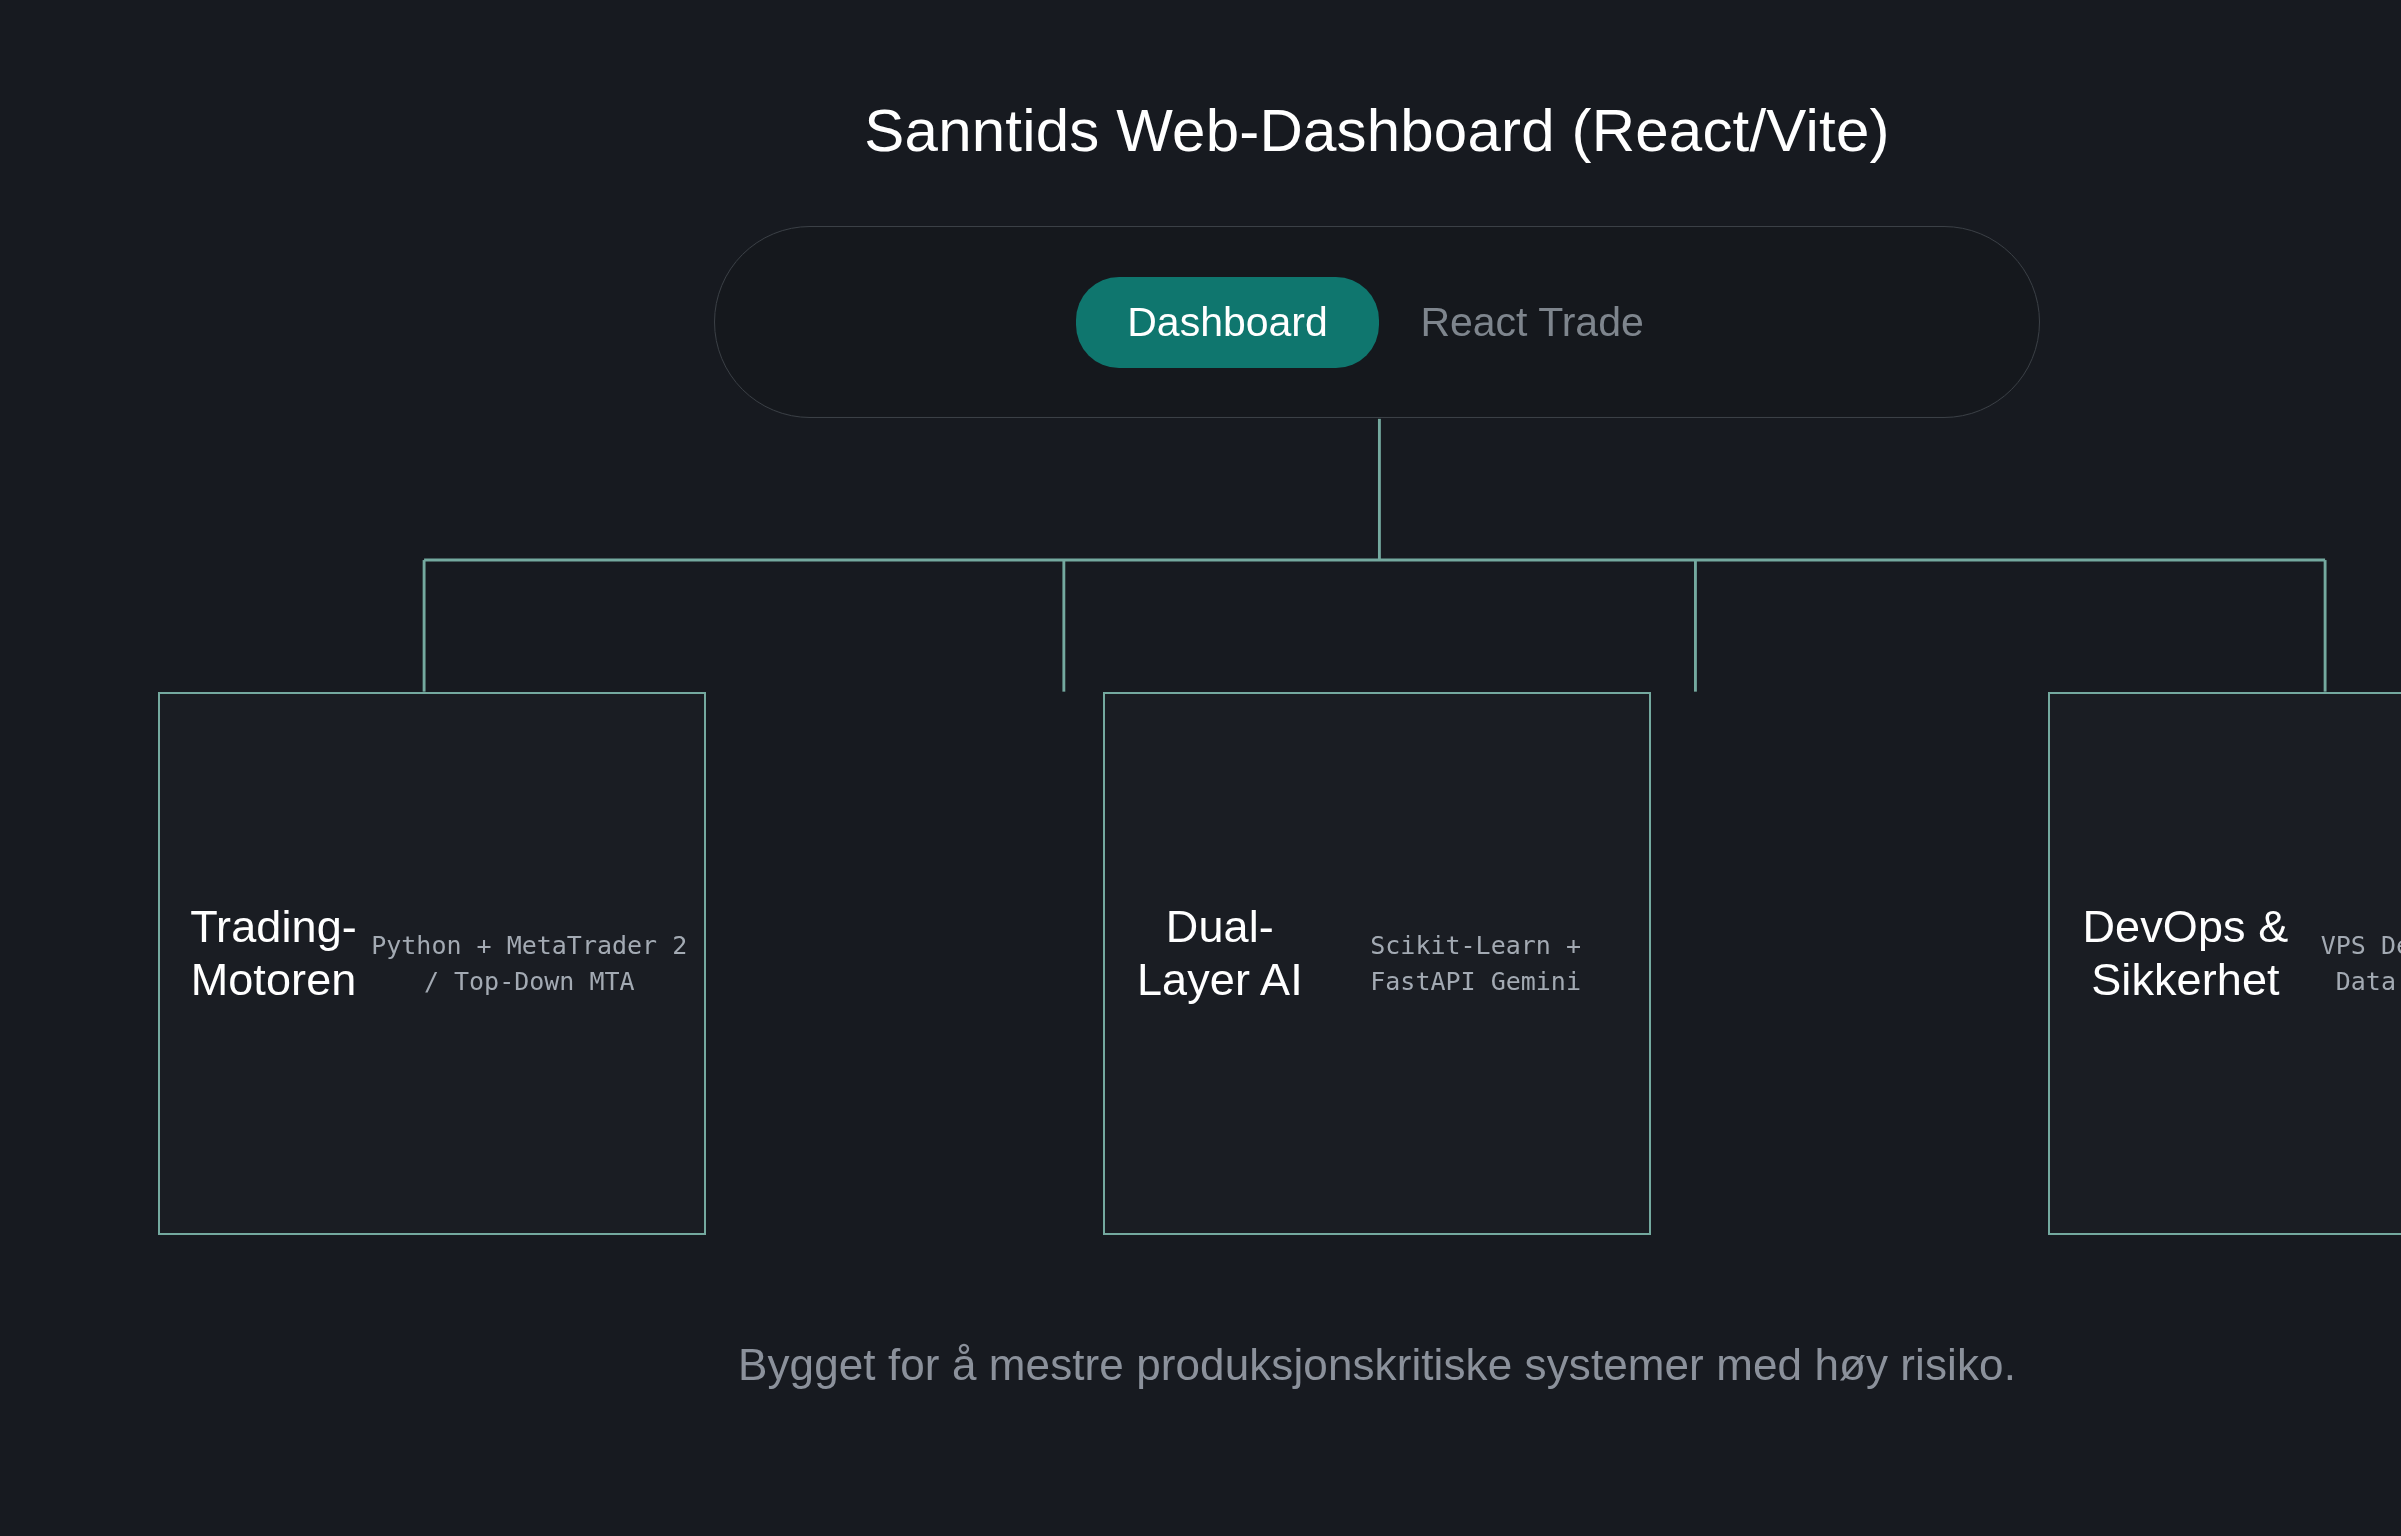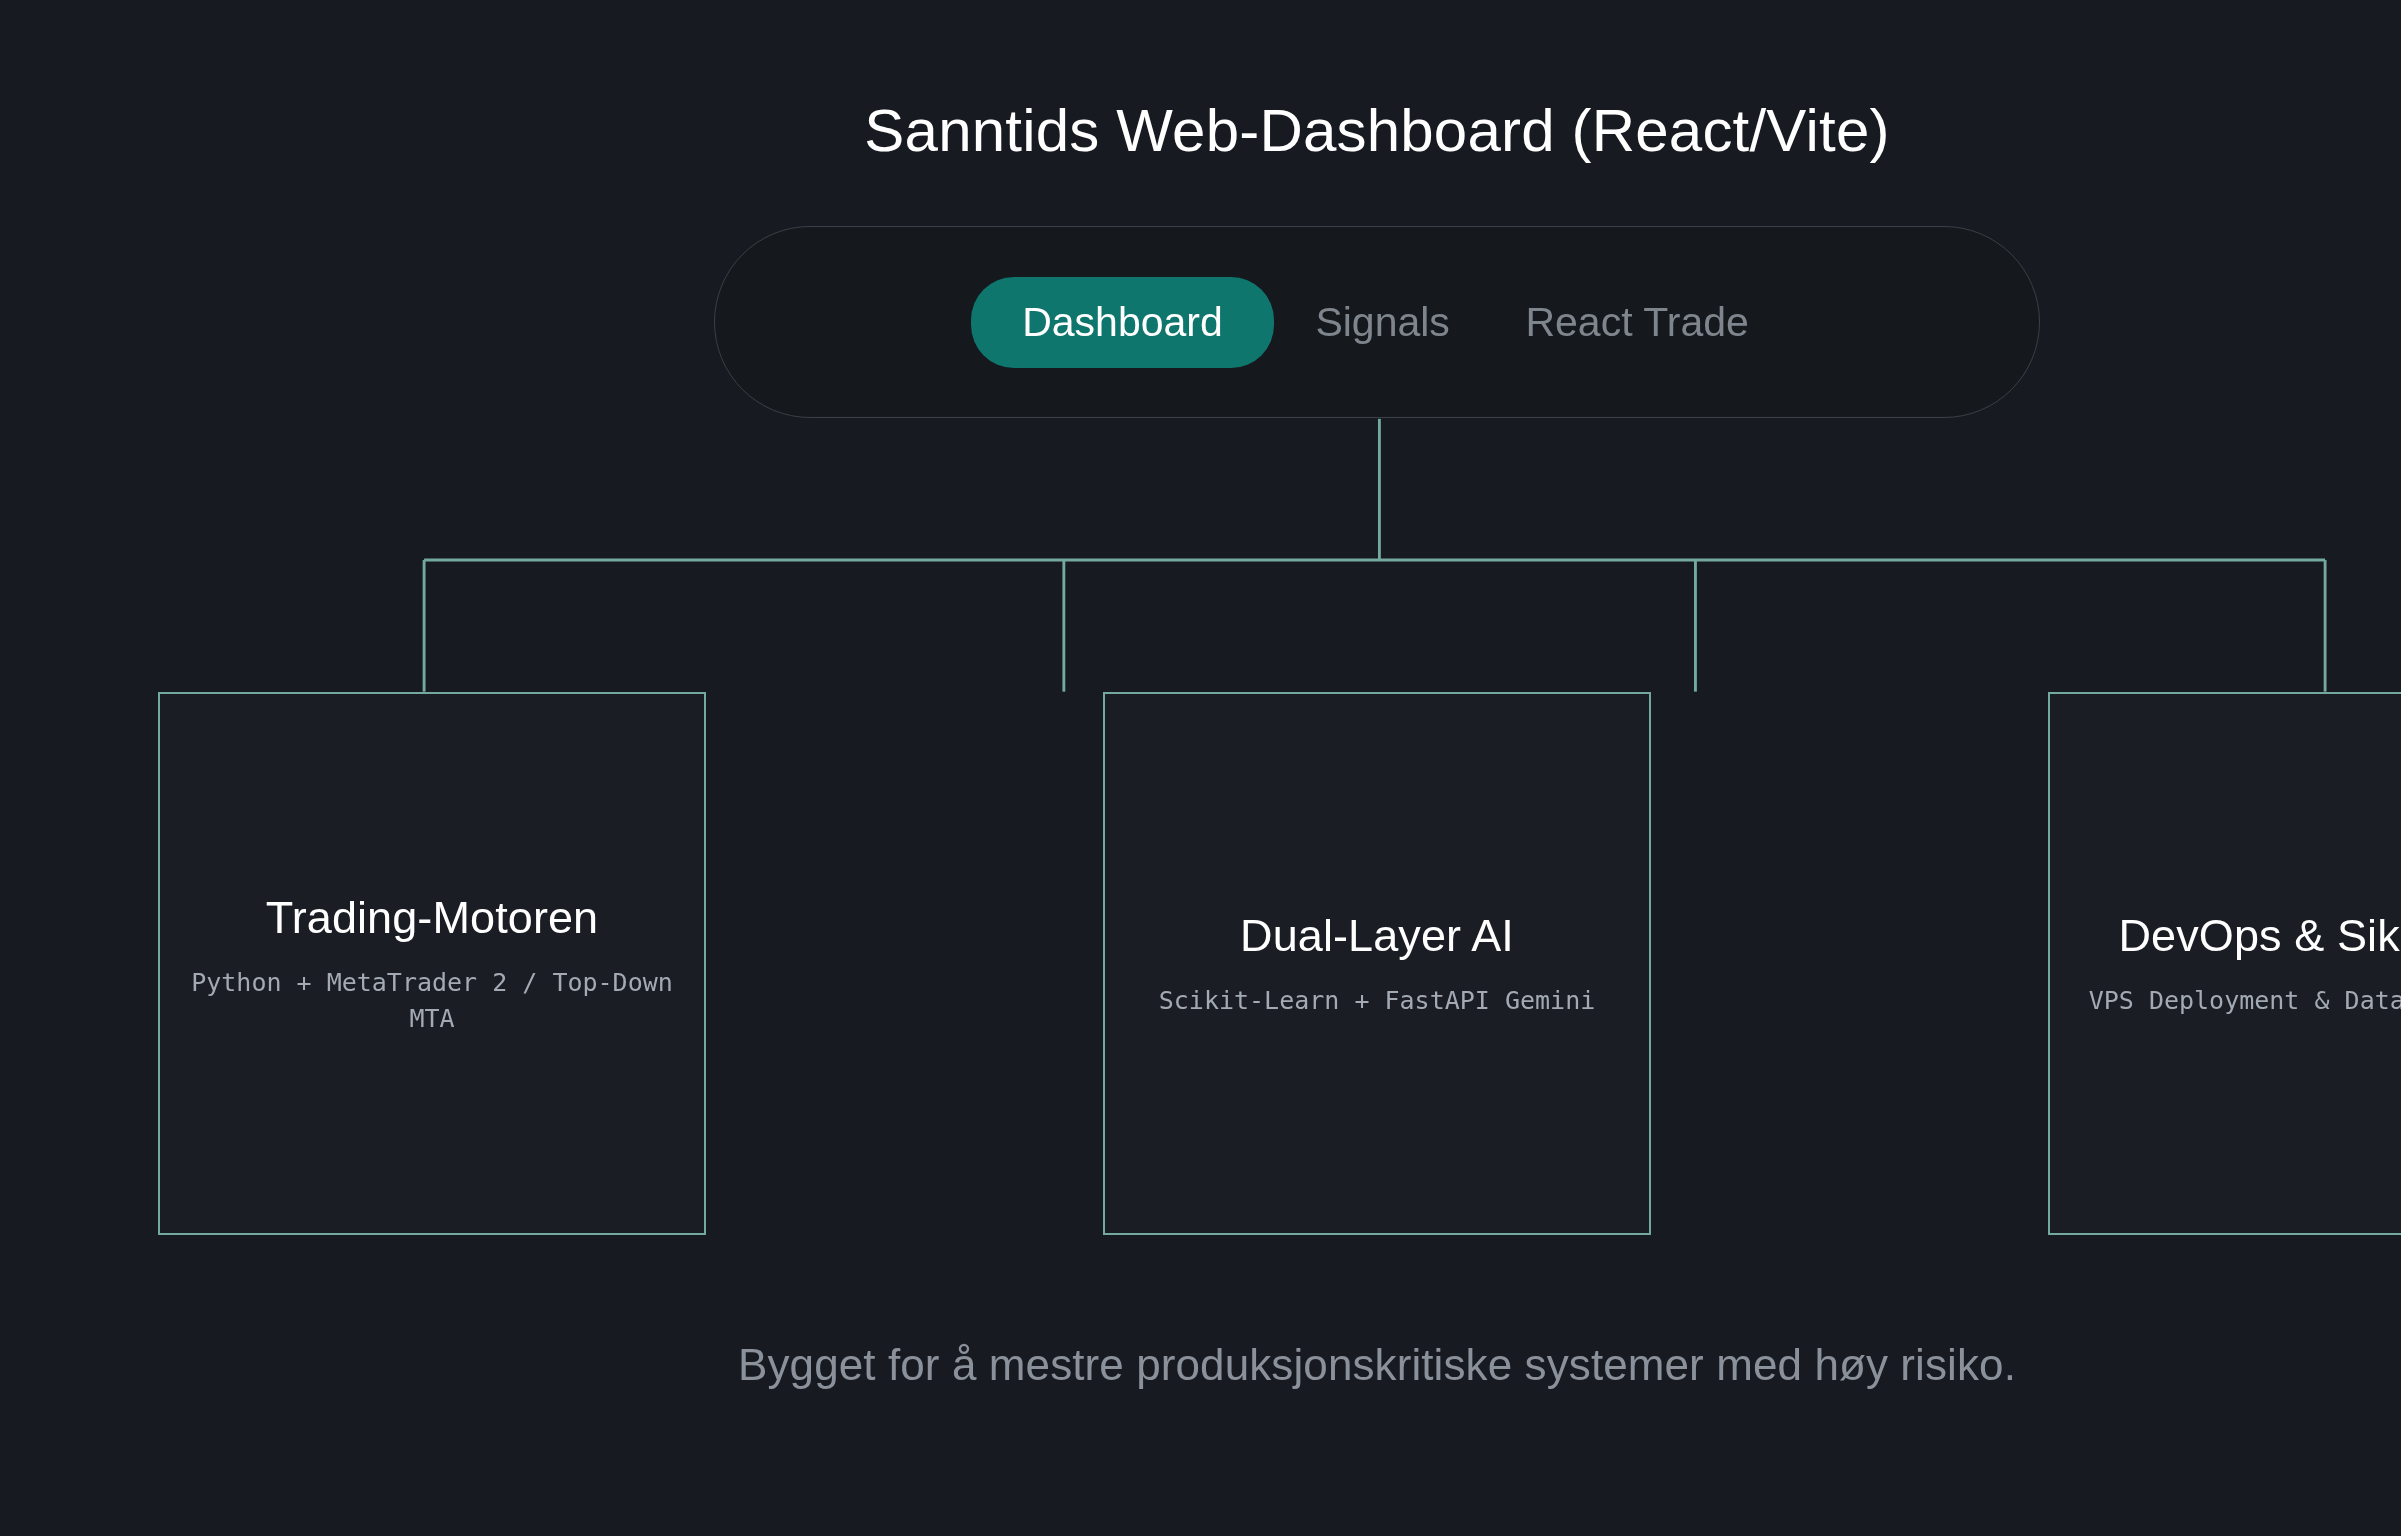--- a/index.html
+++ b/index.html
@@ -73,21 +73,21 @@
     width:2438px; height:543px;
     display:flex;
     justify-content:space-between;
   }
   .card {
     width:548px;
     height:543px;
     border:2.4px solid #74a99f;
     background:#1a1d23;
     display:flex;
-    flex-direction:column;
+    flex-direction:row;
     align-items:center;
     justify-content:center;
     padding:19px 16.3px;
     text-align:center;
   }
   .card-title {
     font-size:45px;
     font-weight:400;
     color:#ffffff;
     line-height:1.18;
@@ -121,23 +121,20 @@
 
 <div class="stage">
 
   <div class="page-title">Sanntids Web-Dashboard (React/Vite)</div>
 
   <div class="tabbar">
     <div class="tab active">
       <span>Dashboard</span>
     </div>
     <div class="tab">
-      <span>Signals</span>
-    </div>
-    <div class="tab">
       <span>React Trade</span>
     </div>
   </div>
 
   <svg class="connectors" viewBox="0 0 5734 3200" width="2754" height="1537">
     <g stroke="#74a99f" stroke-width="6" fill="none" stroke-linecap="butt">
 
       <line x1="2872" y1="872" x2="2872" y2="1166"></line>
 
       <line x1="883" y1="1166" x2="4841" y2="1166"></line>

